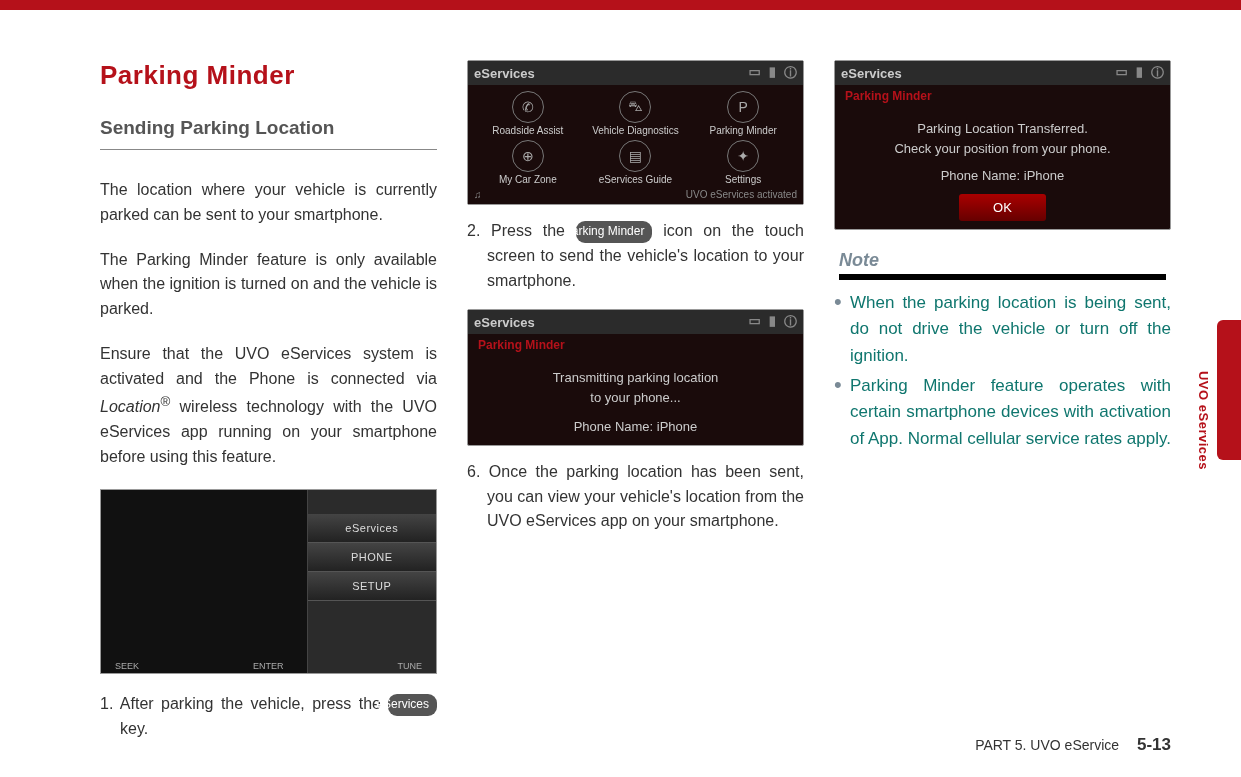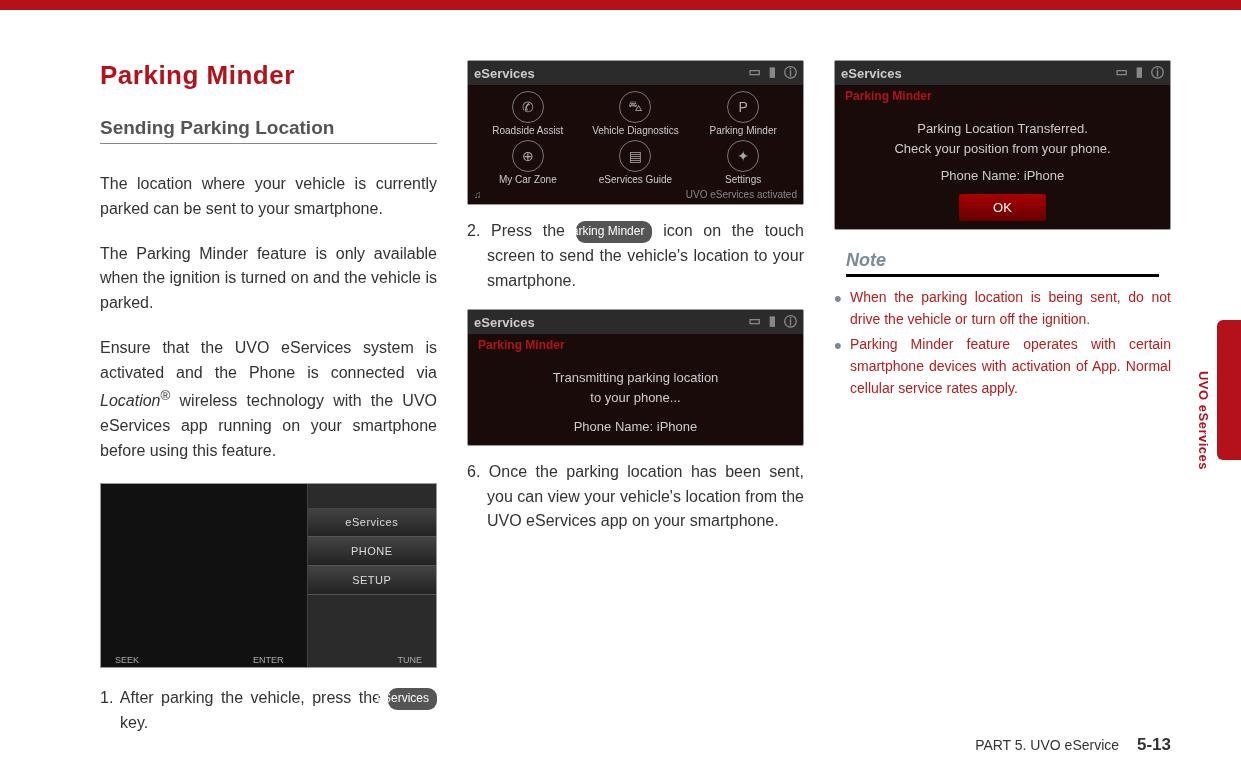--- a/index.html
+++ b/index.html
@@ -31,21 +31,21 @@
     font-weight: bold;
     font-family: "Arial Black", Arial, sans-serif;
     letter-spacing: 0.5px;
     margin-bottom: 26px;
   }
   h2.section {
     color: #555;
     font-weight: bold;
     font-size: 19px;
     border-bottom: 1px solid #888;
-    padding-bottom: 4px;
+    padding-bottom: 10px;
     margin-bottom: 28px;
   }
   p.body {
     color: #333;
     font-size: 16px;
     line-height: 1.55;
     margin-bottom: 20px;
     text-align: justify;
   }
   .screenshot {
@@ -175,30 +175,30 @@
     padding: 1px 8px 2px;
     border-radius: 9px;
     vertical-align: 1px;
     font-family: Arial, sans-serif;
   }
   h3.note {
     color: #7a8a96;
     font-style: italic;
     font-weight: bold;
     font-size: 18px;
-    border-bottom: 3px solid #000000;
+    border-bottom: 6px solid #000000;
     padding-bottom: 3px;
-    margin: 20px 12px 10px;
+    margin: 20px 5px 10px;
   }
   ul.notes {
     list-style: none;
   }
   ul.notes li {
-    color: #b91c1c;
-    font-size: 14px;
+    color: #0f766e;
+    font-size: 17px;
     line-height: 1.55;
     padding-left: 16px;
     position: relative;
     text-align: justify;
     margin-bottom: 4px;
   }
   ul.notes li::before {
     content: "•";
     color: #7a8a96;
     position: absolute;

